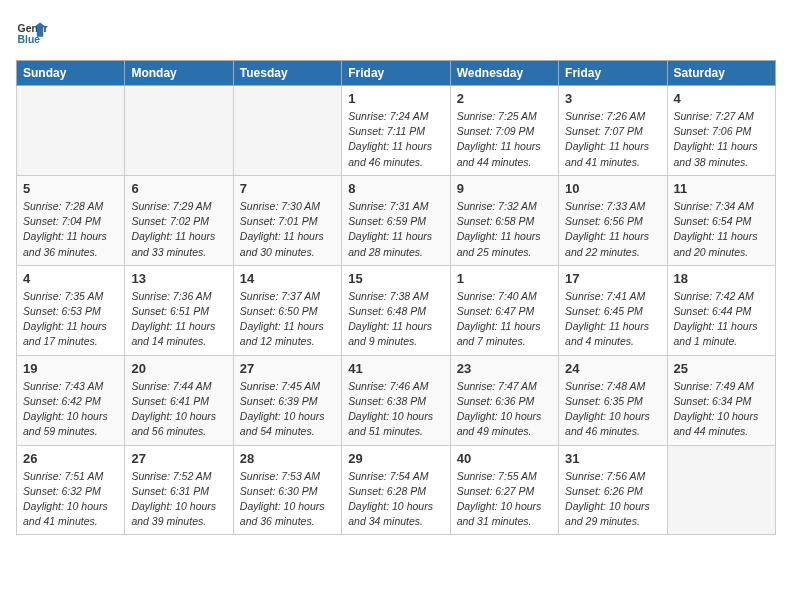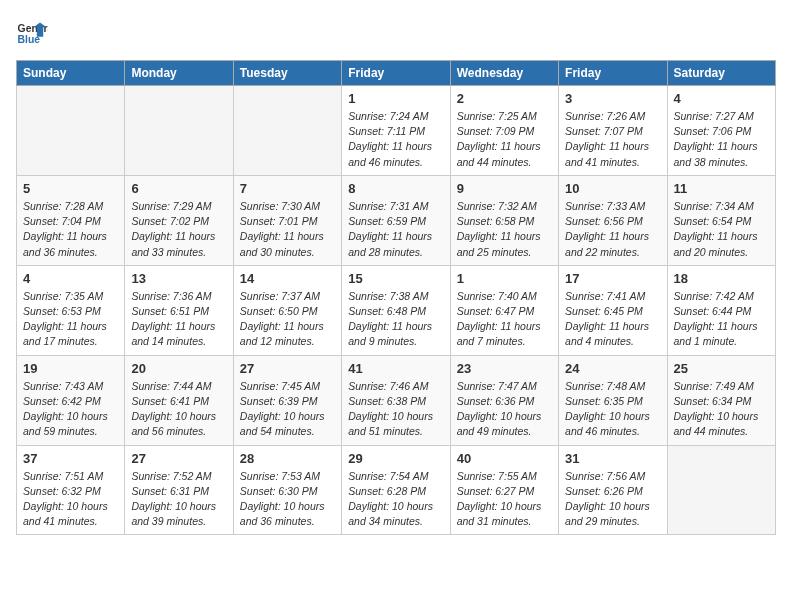--- a/index.html
+++ b/index.html
@@ -208,21 +208,21 @@
           <span class="day-num">24</span>
           <div class="day-info">Sunrise: 7:48 AM<br>Sunset: 6:35 PM<br>Daylight: 10 hours and 46 minutes.</div>
         </td>
         <td>
           <span class="day-num">25</span>
           <div class="day-info">Sunrise: 7:49 AM<br>Sunset: 6:34 PM<br>Daylight: 10 hours and 44 minutes.</div>
         </td>
       </tr>
       <tr>
         <td>
-          <span class="day-num">37</span>
+          <span class="day-num">26</span>
           <div class="day-info">Sunrise: 7:51 AM<br>Sunset: 6:32 PM<br>Daylight: 10 hours and 41 minutes.</div>
         </td>
         <td>
           <span class="day-num">27</span>
           <div class="day-info">Sunrise: 7:52 AM<br>Sunset: 6:31 PM<br>Daylight: 10 hours and 39 minutes.</div>
         </td>
         <td>
           <span class="day-num">28</span>
           <div class="day-info">Sunrise: 7:53 AM<br>Sunset: 6:30 PM<br>Daylight: 10 hours and 36 minutes.</div>
         </td>

